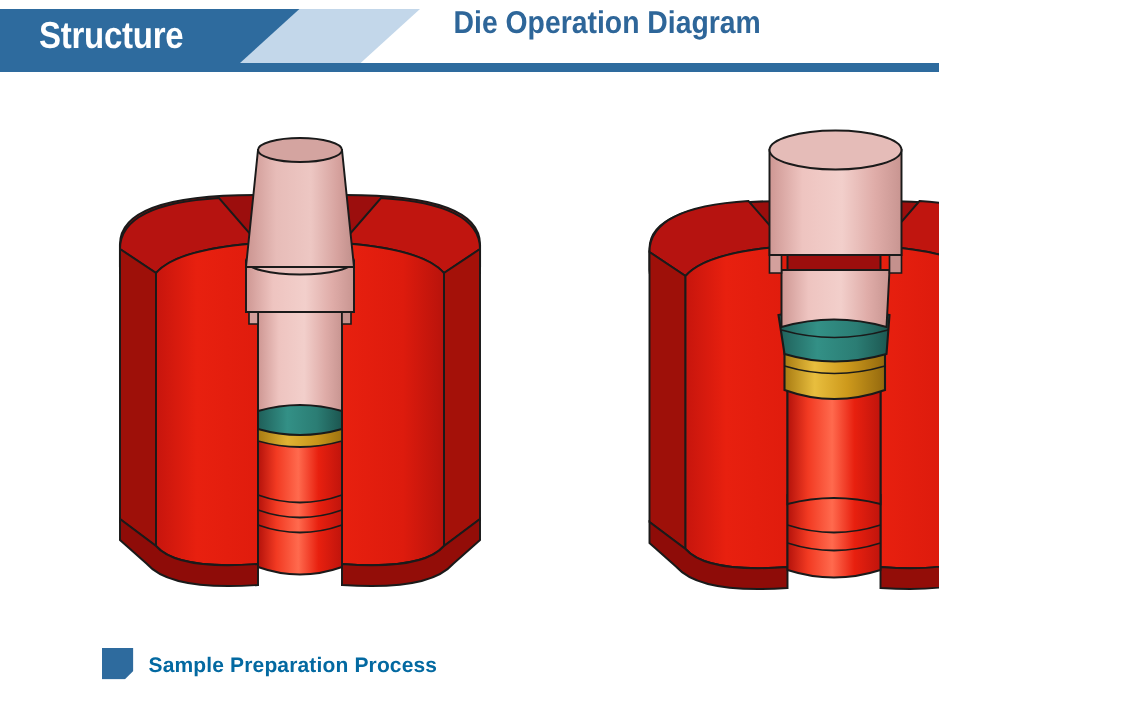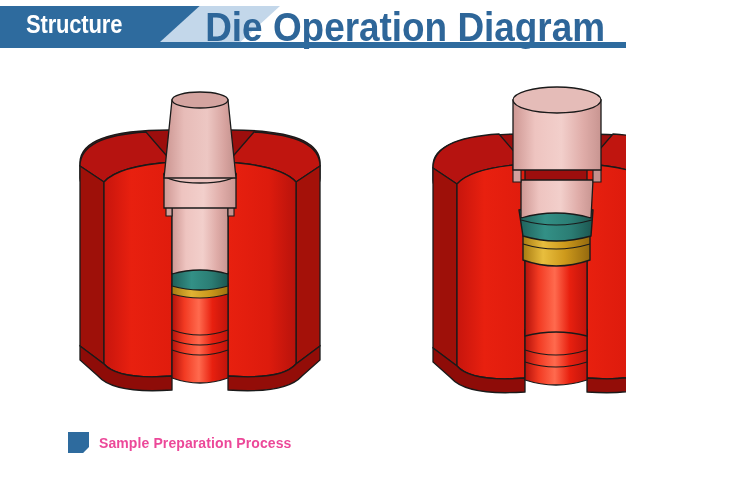--- a/index.html
+++ b/index.html
@@ -59,21 +59,21 @@
   }
   .hdr-title {
     position: absolute;
     left: 0; top: 4px;
     width: 750px;
     text-align: center;
     padding-left: 60px;
     box-sizing: border-box;
     color: #2E6699;
     font-family: "Liberation Sans Narrow", "Liberation Sans", sans-serif;
-    font-size: 41px;
+    font-size: 21px;
     font-weight: bold;
     letter-spacing: 0px;
     white-space: nowrap;
   }
   .hdr-title span {
     display: inline-block;
     transform: scaleX(0.9);
   }
   .hdr-rule {
     position: absolute;
@@ -104,21 +104,21 @@
   #caption-left  { left: 68px; }
   #caption-right { left: 508px; }
   .caption-bullet {
     width: 21px;
     height: 21px;
     background: #2E6B9E;
     clip-path: polygon(0 0, 100% 0, 100% 72%, 72% 100%, 0 100%);
     flex: none;
   }
   .caption-text {
-    color: #ec4899;
+    color: #0369a1;
     font-family: "Liberation Sans Narrow", "Liberation Sans", sans-serif;
     font-size: 14px;
     font-weight: bold;
     white-space: nowrap;
     letter-spacing: 0.1px;
   }
 </style>
 </head>
 <body>
 

